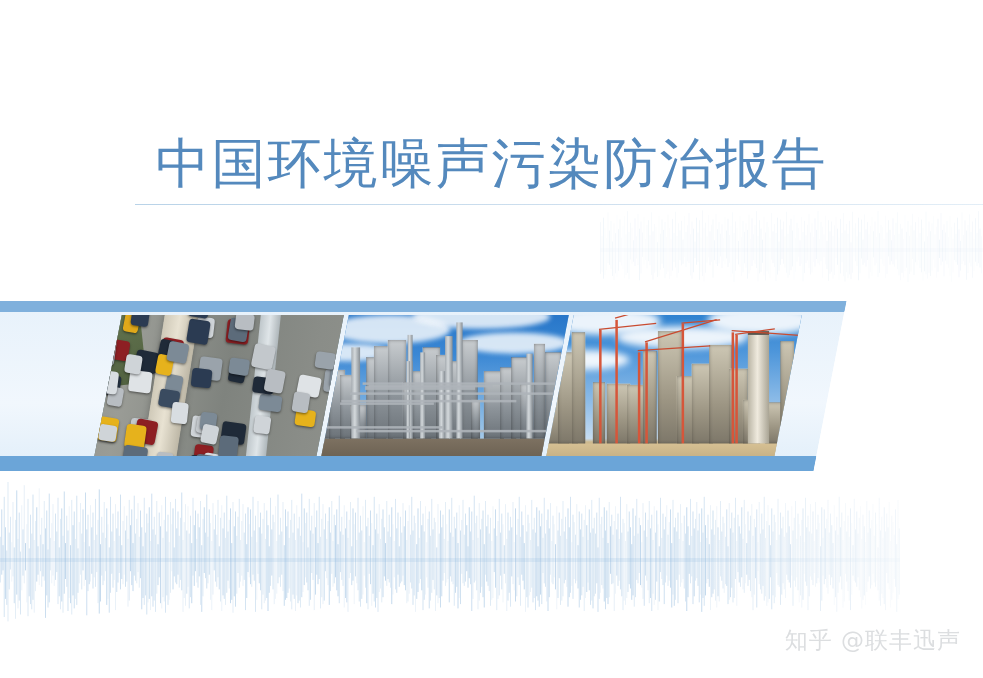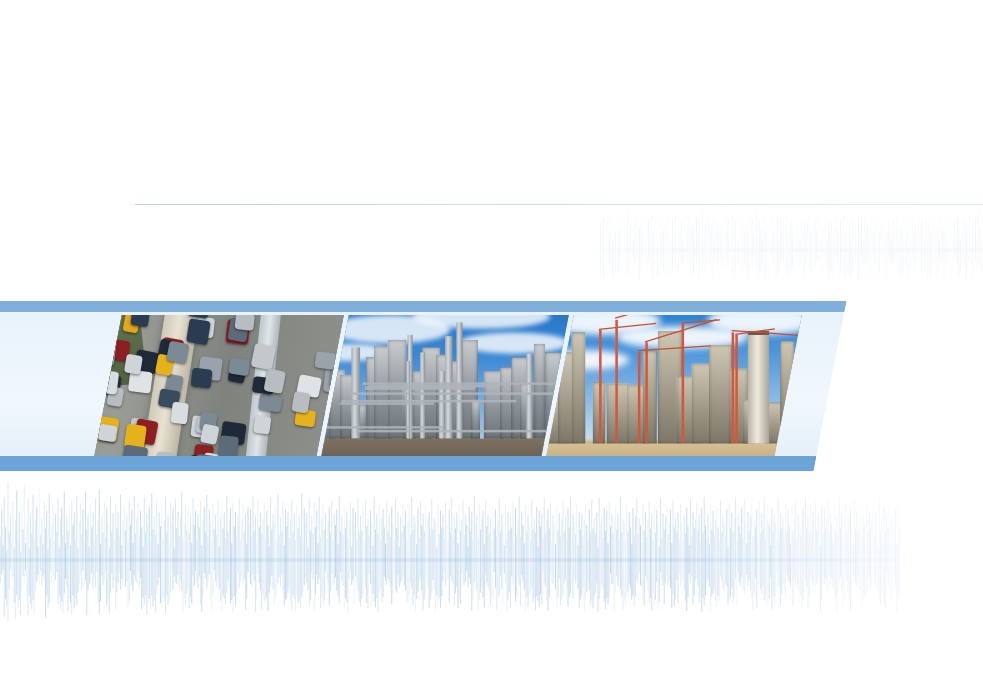--- a/index.html
+++ b/index.html
@@ -480,20 +480,21 @@
       <line x1="372.5" y1="25.5" x2="372.5" y2="81.7" stroke="#8fb8dd" stroke-width="0.9" opacity="0.152"></line>
       <line x1="374" y1="43.0" x2="374" y2="75.3" stroke="#8fb8dd" stroke-width="0.9" opacity="0.055"></line>
       <line x1="375.5" y1="22.2" x2="375.5" y2="65.7" stroke="#8fb8dd" stroke-width="0.9" opacity="0.201"></line>
       <line x1="377" y1="37.1" x2="377" y2="70.0" stroke="#8fb8dd" stroke-width="0.9" opacity="0.142"></line>
       <line x1="378.5" y1="15.1" x2="378.5" y2="67.3" stroke="#8fb8dd" stroke-width="0.9" opacity="0.142"></line>
       <line x1="380" y1="32.6" x2="380" y2="71.6" stroke="#8fb8dd" stroke-width="0.9" opacity="0.210"></line>
       <line x1="381.5" y1="40.4" x2="381.5" y2="77.4" stroke="#8fb8dd" stroke-width="0.9" opacity="0.094"></line>
       <rect x="0" y="52" width="383" height="4" fill="#8fb8dd" opacity="0.066"></rect>
     </svg>
 
+  <div class="title-cn">中国环境噪声污染防治报告</div>
   <div class="title-rule"></div>
 
   <div class="band">
     <div class="band-bg"></div>
     <div class="band-topstrip"></div>
     <div class="band-botstrip"></div>
 
     <div class="photos">
 
       <div class="photo traffic">
@@ -1384,14 +1385,15 @@
       <line x1="893" y1="50.1" x2="893" y2="120.8" stroke="#8fb8dd" stroke-width="0.9" opacity="0.210"></line>
       <line x1="894.25" y1="62.7" x2="894.25" y2="107.0" stroke="#8fb8dd" stroke-width="0.9" opacity="0.346"></line>
       <line x1="895.5" y1="37.4" x2="895.5" y2="114.8" stroke="#8fb8dd" stroke-width="0.9" opacity="0.538"></line>
       <line x1="896.75" y1="72.2" x2="896.75" y2="139.9" stroke="#8fb8dd" stroke-width="0.9" opacity="0.565"></line>
       <line x1="898" y1="27.9" x2="898" y2="126.9" stroke="#8fb8dd" stroke-width="0.9" opacity="0.319"></line>
       <line x1="899.25" y1="56.4" x2="899.25" y2="122.6" stroke="#8fb8dd" stroke-width="0.9" opacity="0.511"></line>
       <rect x="0" y="86" width="900" height="4" fill="#8fb8dd" opacity="0.186"></rect>
     </svg>
   <div class="wave-bottom-fade"></div>
 
+  <div class="watermark">知乎 @联丰迅声</div>
 
 </div>
 
 </body></html>

